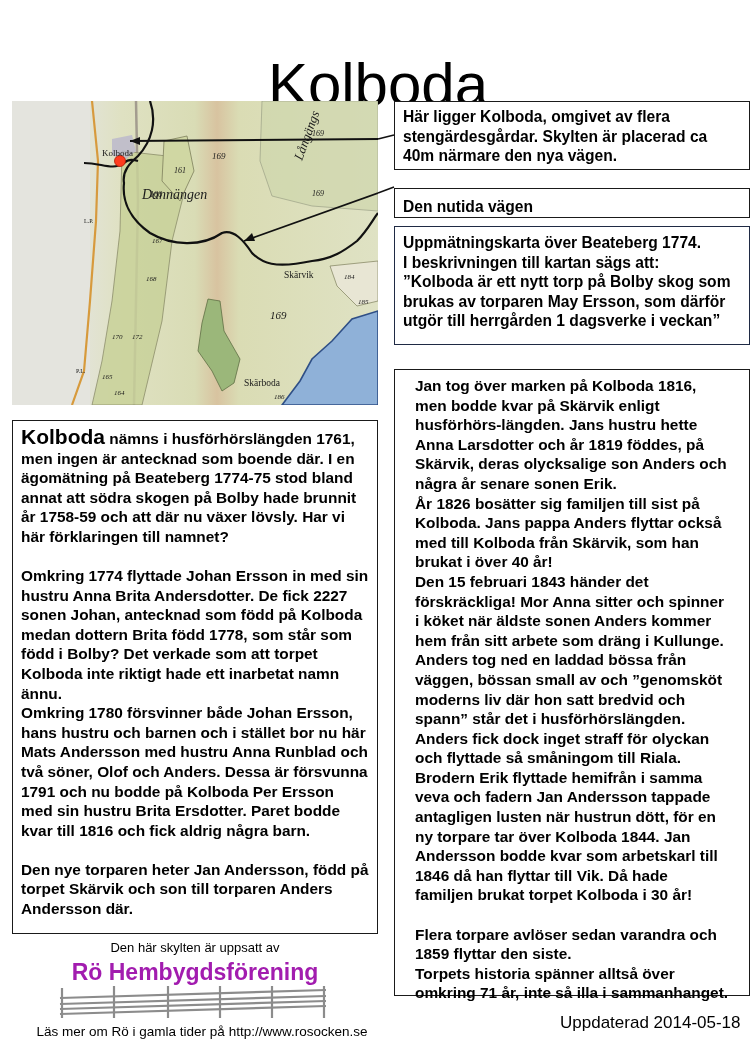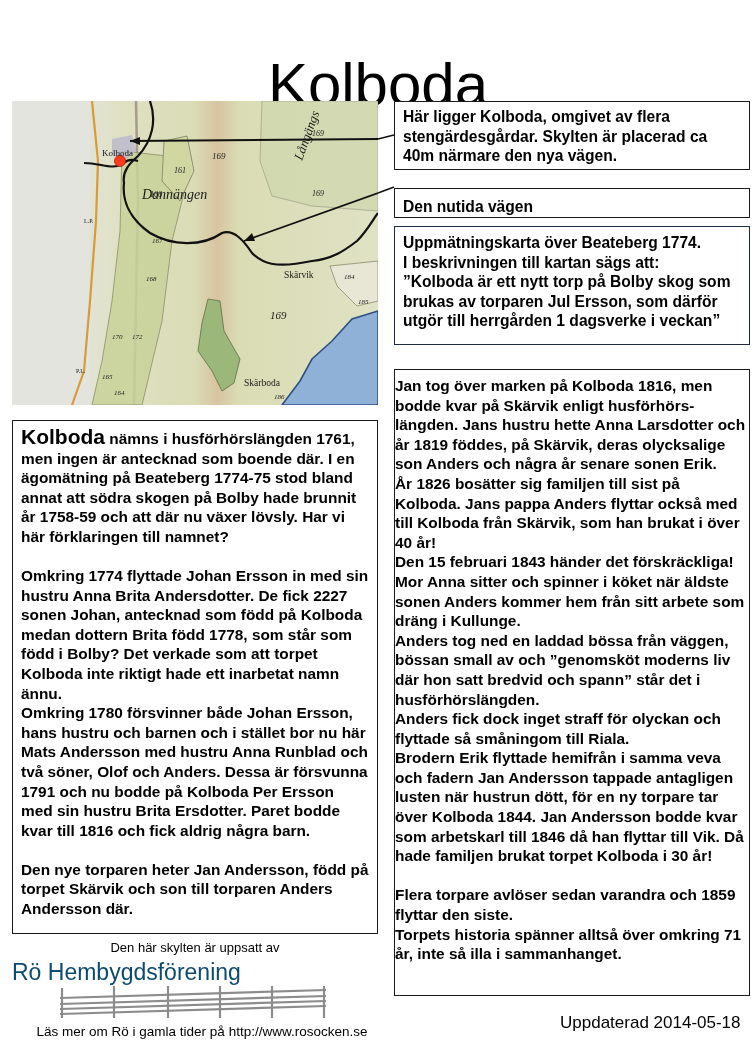--- a/index.html
+++ b/index.html
@@ -10,24 +10,24 @@
   .map { position: absolute; left: 12px; top: 101px; width: 366px; height: 304px; overflow: hidden; }
   .box { position: absolute; border: 1.5px solid #1a1a1a; background: #fff; box-sizing: border-box;
          font-weight: bold; font-size: 15.6px; line-height: 19.5px; }
   .box p { margin: 0; }
   .box .gap { height: 19.5px; }
   #box-callout1 { left: 394px; top: 101px; width: 356px; height: 69px; padding: 5px 8px; }
   #box-callout2 { left: 394px; top: 188px; width: 356px; height: 30px; padding: 8px 8px; }
   #box-mapdesc { left: 394px; top: 226px; width: 356px; height: 119px; padding: 6px 8px; border-color: #1f2a44; }
   #box-left { left: 12px; top: 420px; width: 366px; height: 514px; padding: 6px 8px; font-size: 15.4px; line-height: 19.6px; }
   #box-left .lead { font-size: 21px; }
-  #box-right { left: 394px; top: 369px; width: 356px; height: 627px; padding: 6px 0; font-size: 15.4px; line-height: 19.6px; }
+  #box-right { left: 394px; top: 369px; width: 356px; height: 627px; padding: 6px 20px; font-size: 15.4px; line-height: 19.6px; }
   .sponsor-line { position: absolute; left: 12px; width: 366px; text-align: center; font-size: 13px; top: 940px; }
-  .org-name { position: absolute; left: 12px; width: 366px; text-align: left; top: 958px;
-              font-weight: normal; font-size: 23px; color: #0c4a6e; line-height: 28px; }
+  .org-name { position: absolute; left: 12px; width: 366px; text-align: center; top: 958px;
+              font-weight: bold; font-size: 23px; color: #a21caf; line-height: 28px; }
   .fence { position: absolute; left: 58px; top: 986px; width: 270px; height: 34px; }
   .read-more { position: absolute; left: 12px; width: 380px; text-align: center; top: 1024px; font-size: 13.5px; }
   .updated { position: absolute; left: 560px; top: 1013px; font-size: 17px; }
 </style>
 </head>
 <body>
 
 <h1 class="title">Kolboda</h1>
 
 <div class="map">
@@ -110,21 +110,21 @@
   <p>Här ligger Kolboda, omgivet av flera stengärdesgårdar. Skylten är placerad ca 40m närmare den nya vägen.</p>
 </div>
 
 <div class="box" id="box-callout2">
   <p>Den nutida vägen</p>
 </div>
 
 <div class="box" id="box-mapdesc">
   <p>Uppmätningskarta över Beateberg 1774.</p>
   <p>I beskrivningen till kartan sägs att:</p>
-  <p>”Kolboda är ett nytt torp på Bolby skog som brukas av torparen Jul Ersson, som därför utgör till herrgården 1 dagsverke i veckan”</p>
+  <p>”Kolboda är ett nytt torp på Bolby skog som brukas av torparen May Ersson, som därför utgör till herrgården 1 dagsverke i veckan”</p>
 </div>
 
 <div class="box" id="box-left">
   <p><span class="lead">Kolboda</span><span> nämns i husförhörslängden 1761, men ingen är antecknad som boende där. I en ägomätning på Beateberg 1774-75 stod bland annat att södra skogen på Bolby hade brunnit år 1758-59 och att där nu växer lövsly. Har vi här förklaringen till  namnet?</span></p>
   <div class="gap"></div>
   <p>Omkring 1774 flyttade Johan Ersson in med sin hustru Anna Brita Andersdotter. De fick 2227 sonen Johan, antecknad som född på Kolboda medan dottern Brita född 1778, som står som född i Bolby? Det verkade som att torpet Kolboda inte riktigt hade ett inarbetat namn ännu.</p>
   <p>Omkring 1780 försvinner både Johan Ersson, hans hustru och barnen och i stället bor nu här Mats Andersson med hustru Anna Runblad och två söner, Olof och Anders. Dessa är försvunna 1791 och nu bodde på Kolboda Per Ersson med sin hustru Brita Ersdotter. Paret bodde kvar till  1816 och fick aldrig några barn.</p>
   <div class="gap"></div>
   <p>Den nye torparen heter Jan Andersson, född på torpet Skärvik och son till torparen Anders Andersson där.</p>
 </div>

